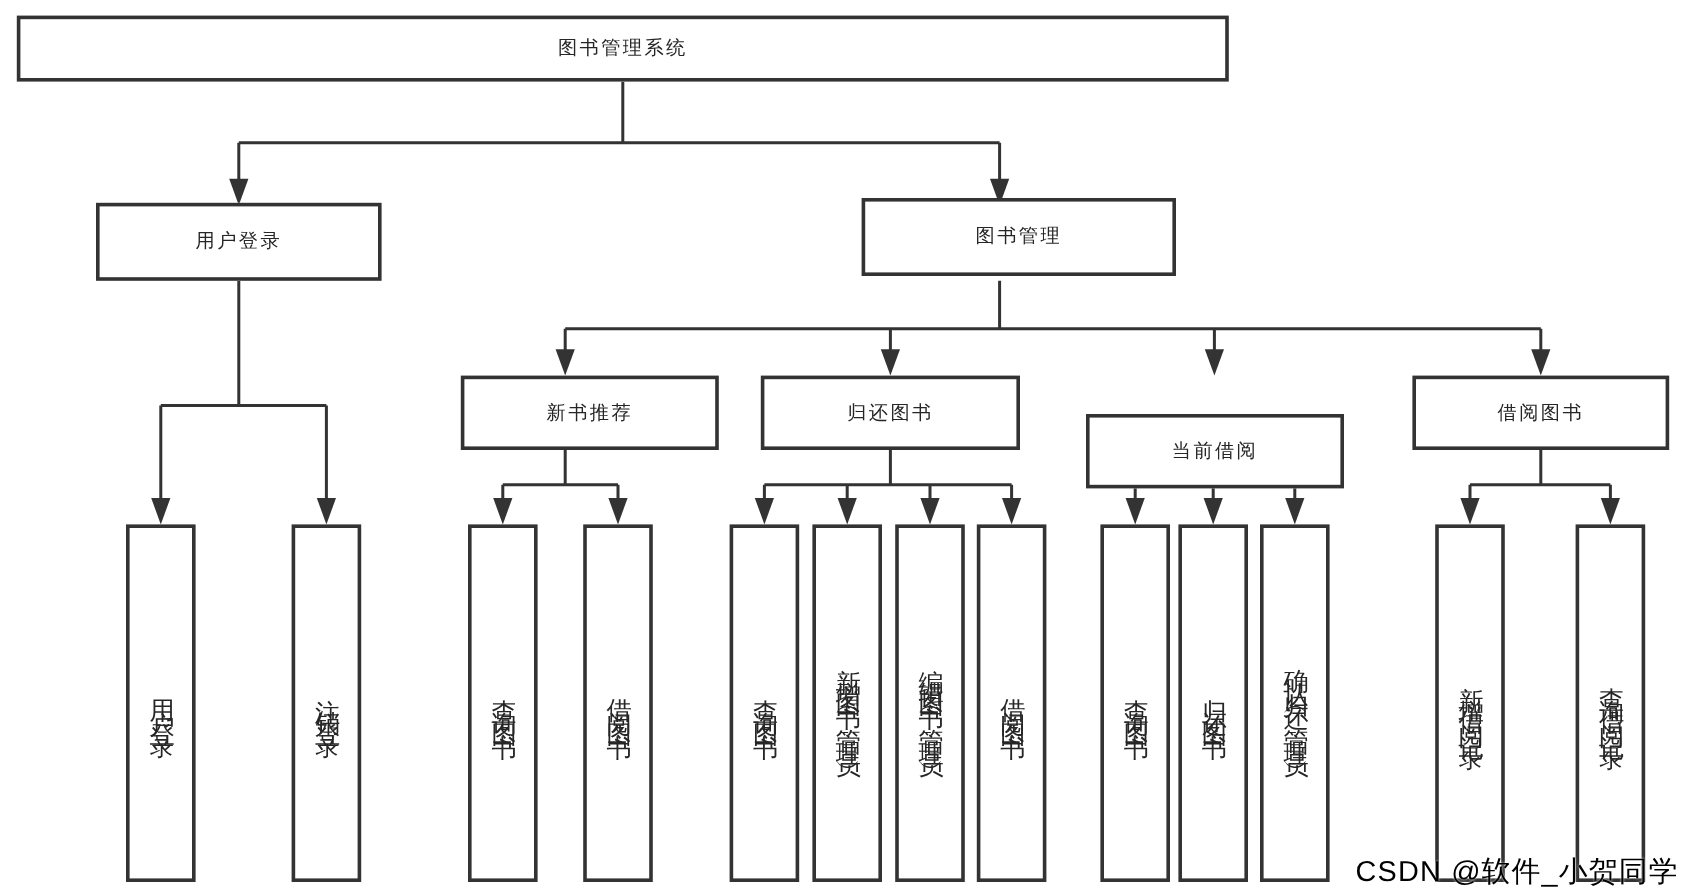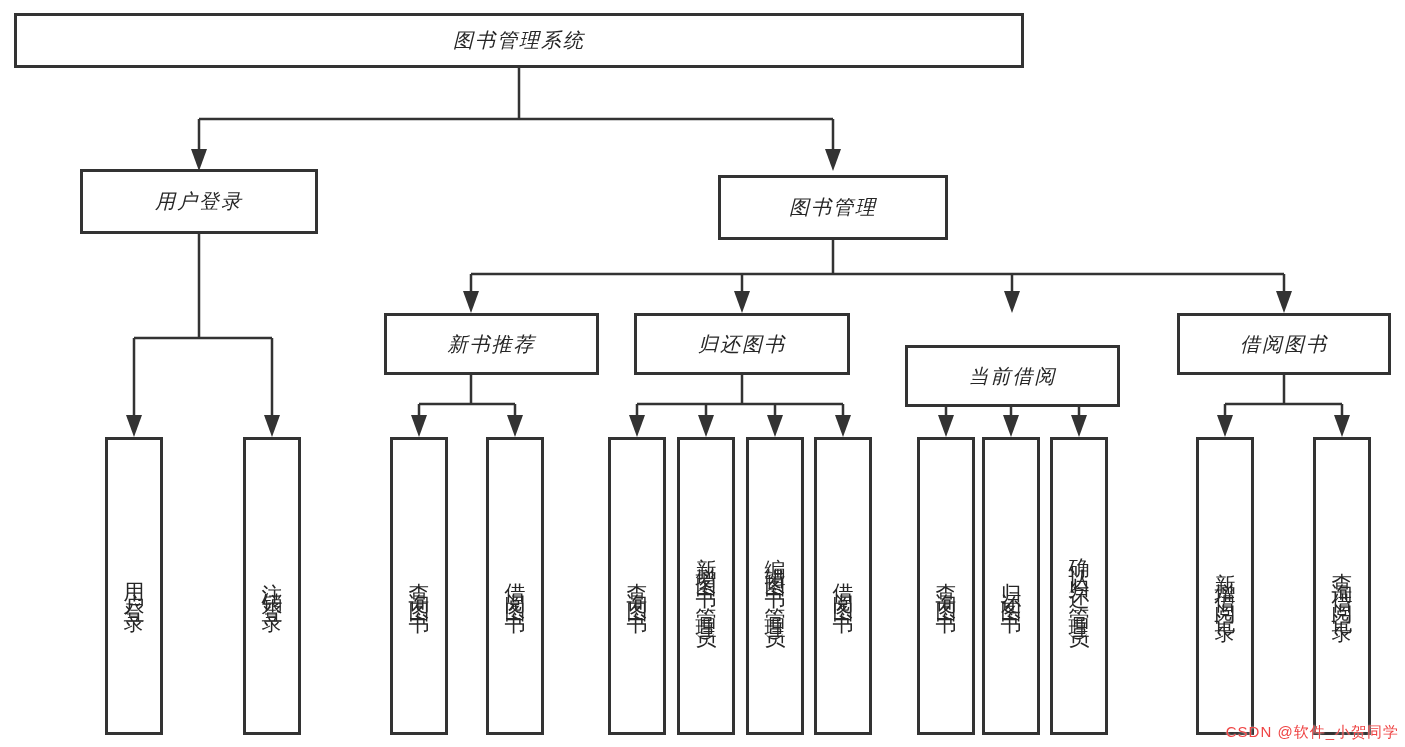--- a/index.html
+++ b/index.html
@@ -22,36 +22,35 @@
     background: #ffffff;
     border: 3px solid #333333;
     box-sizing: border-box;
     display: flex;
     align-items: center;
     justify-content: center;
     color: #262626;
     z-index: 2;
   }
   .h-box {
-    font-size: 20px;
+    font-size: 16px;
     letter-spacing: 2px;
     white-space: nowrap;
-    font-style: italic;
   }
   .v-box {
     writing-mode: vertical-rl;
     text-orientation: mixed;
     font-size: 21px;
     letter-spacing: 10px;
     line-height: 52px;
   }
   
   #n-root            { left: 14px;   top: 13px;  width: 1010px; height: 55px; }
   #n-user-login      { left: 80px;   top: 169px; width: 238px;  height: 65px; }
-  #n-book-mgmt       { left: 718px;  top: 175px; width: 230px;  height: 65px; }
+  #n-book-mgmt       { left: 718px;  top: 165px; width: 262px;  height: 65px; }
   #n-new-books       { left: 384px;  top: 313px; width: 215px;  height: 62px; }
   #n-book-borrow     { left: 634px;  top: 313px; width: 216px;  height: 62px; }
   #n-current-borrow  { left: 905px;  top: 313px; width: 215px;  height: 62px; margin-top: 32px; }
   #n-borrow-records  { left: 1177px; top: 313px; width: 214px;  height: 62px; }
   .leaf { top: 437px; width: 58px; height: 298px; }
   #l-ul-login    { left: 105px; }
   #l-ul-logout   { left: 243px; }
   #l-nb-query    { left: 390px; }
   #l-nb-borrow   { left: 486px; }
   #l-bb-query    { left: 608px; }
@@ -60,22 +59,22 @@
   #l-bb-borrow   { left: 814px; }
   #l-cb-query    { left: 917px; }
   #l-cb-return   { left: 982px; }
   #l-cb-confirm  { left: 1050px; }
   #l-br-add      { left: 1196px; }
   #l-br-query    { left: 1313px; }
   #watermark {
     position: absolute;
     right: 6px;
     bottom: 5px;
-    font-size: 15px;
-    color: #ef4444;
+    font-size: 24px;
+    color: #000000;
     letter-spacing: 1px;
     z-index: 5;
     text-shadow: 0 0 2px #ffffff;
     pointer-events: none;
     white-space: nowrap;
   }
 </style>
 </head>
 <body>
 

